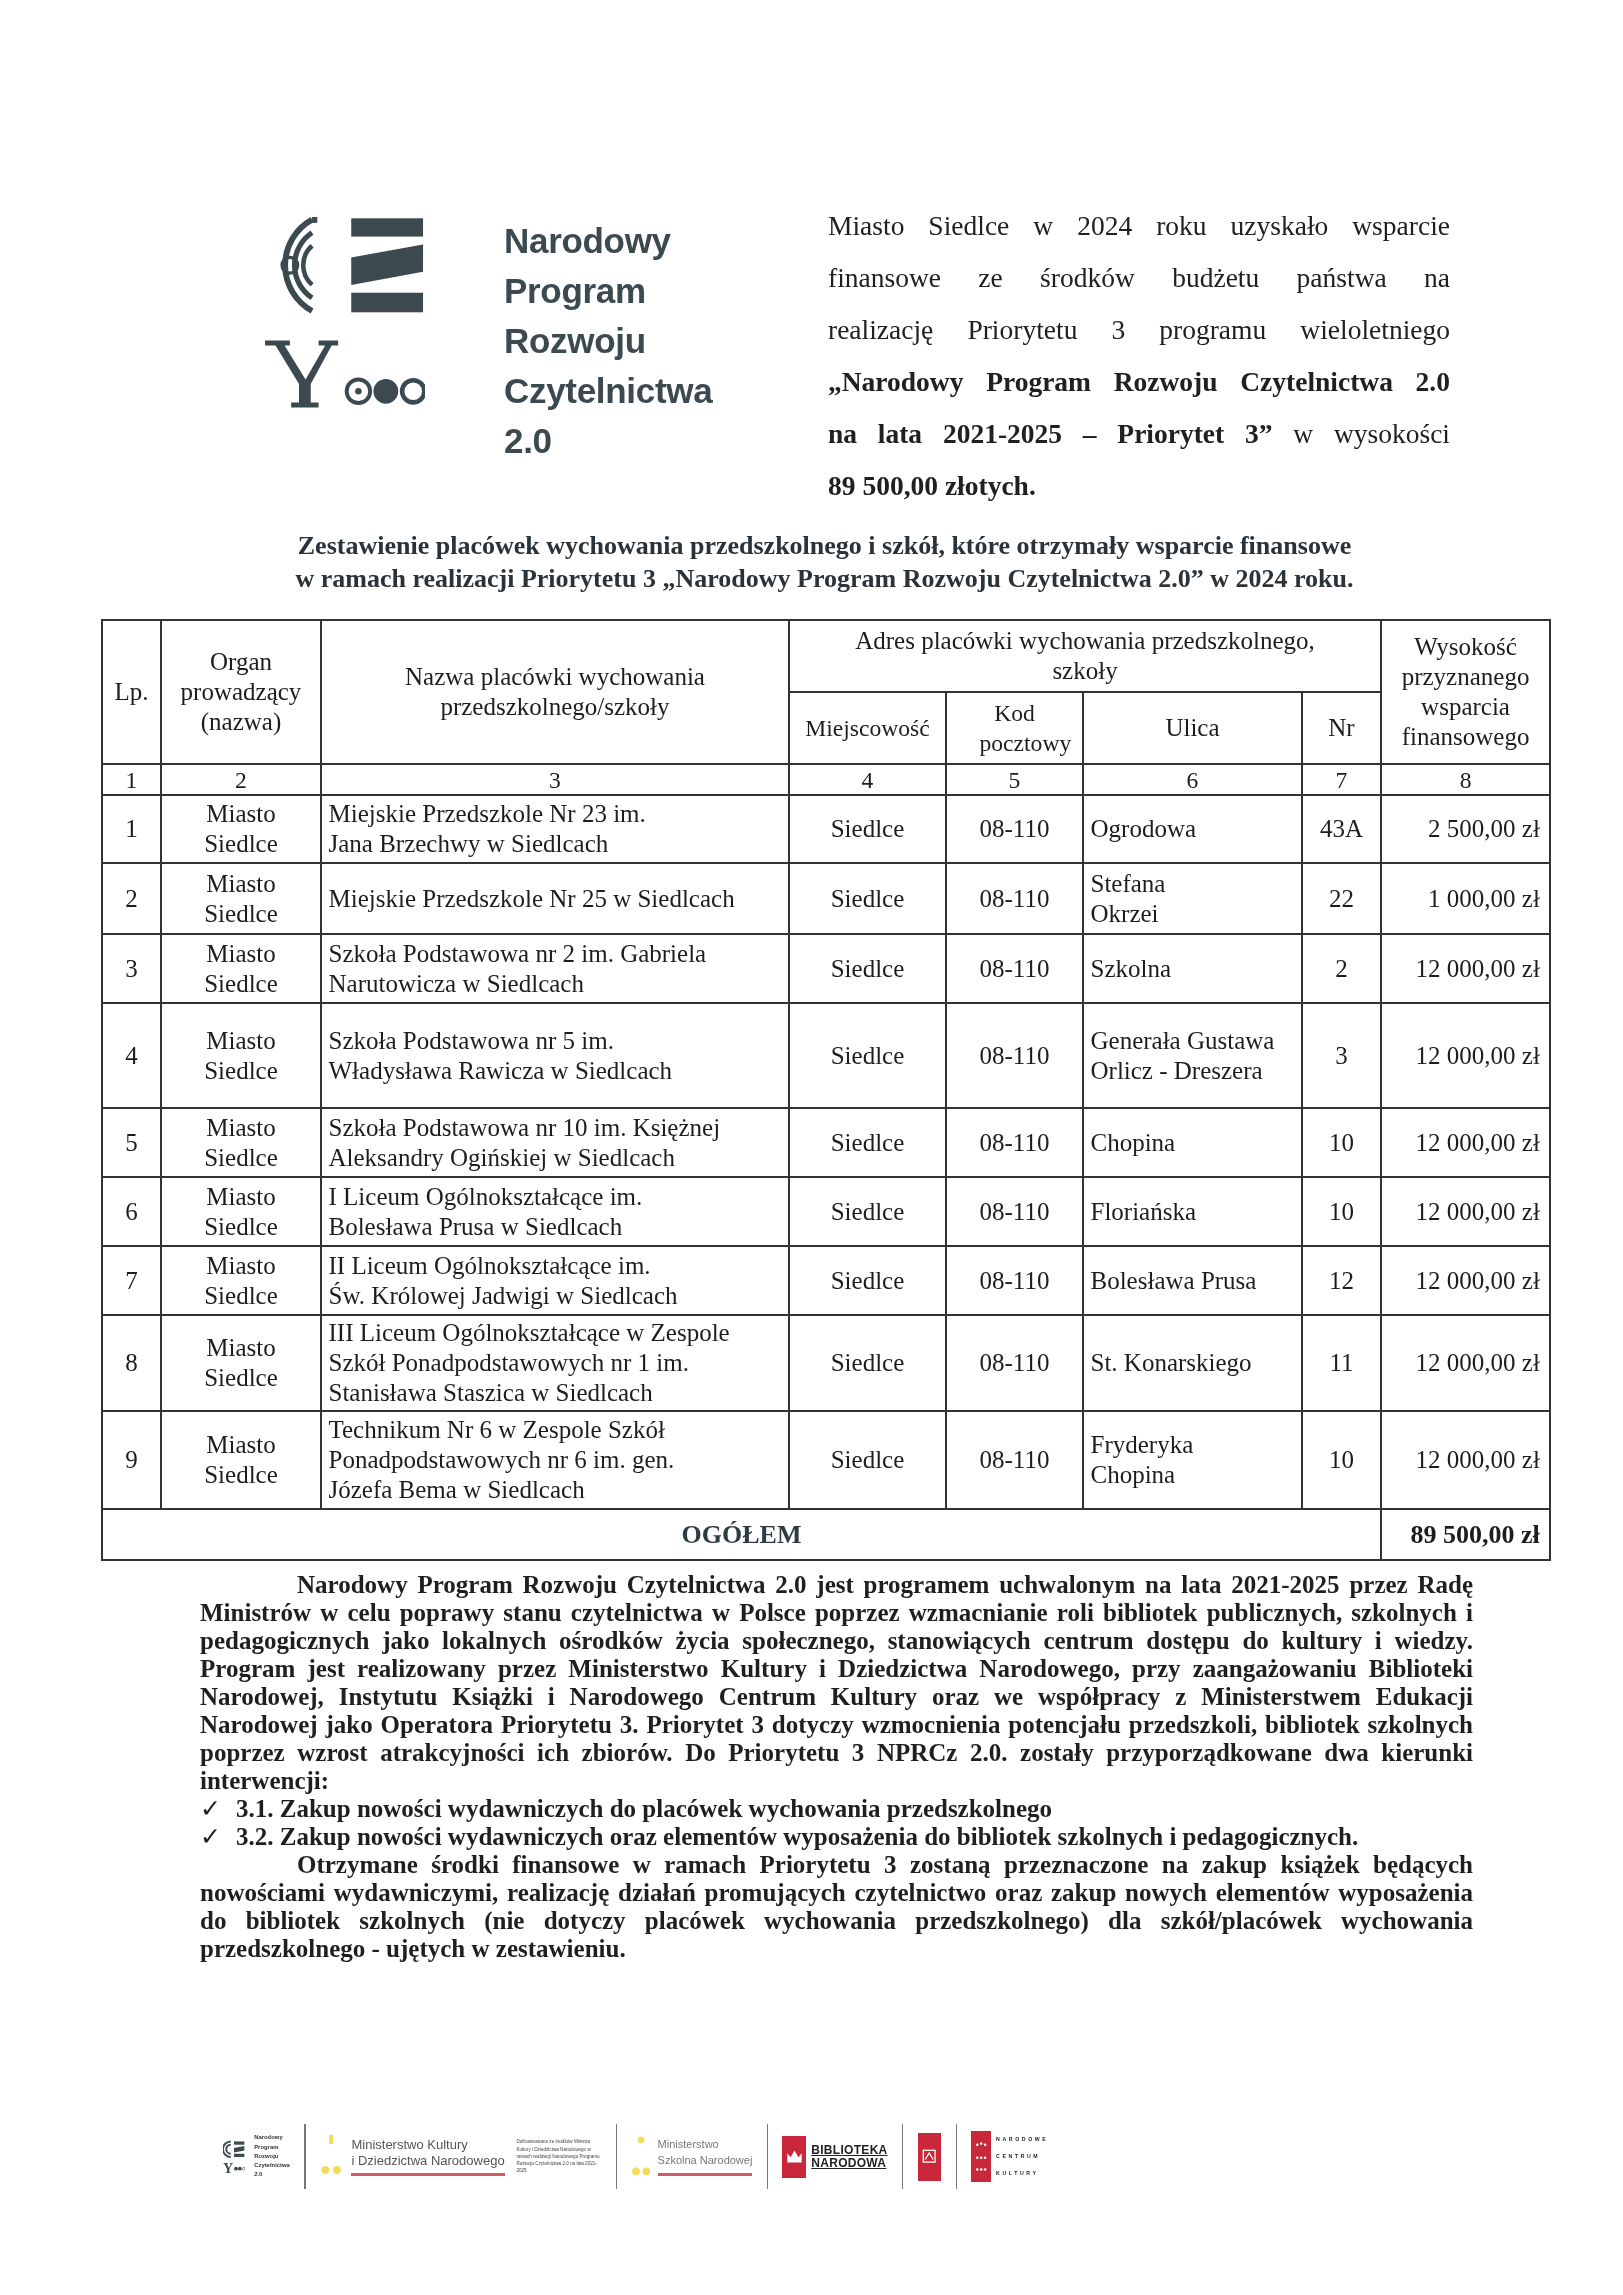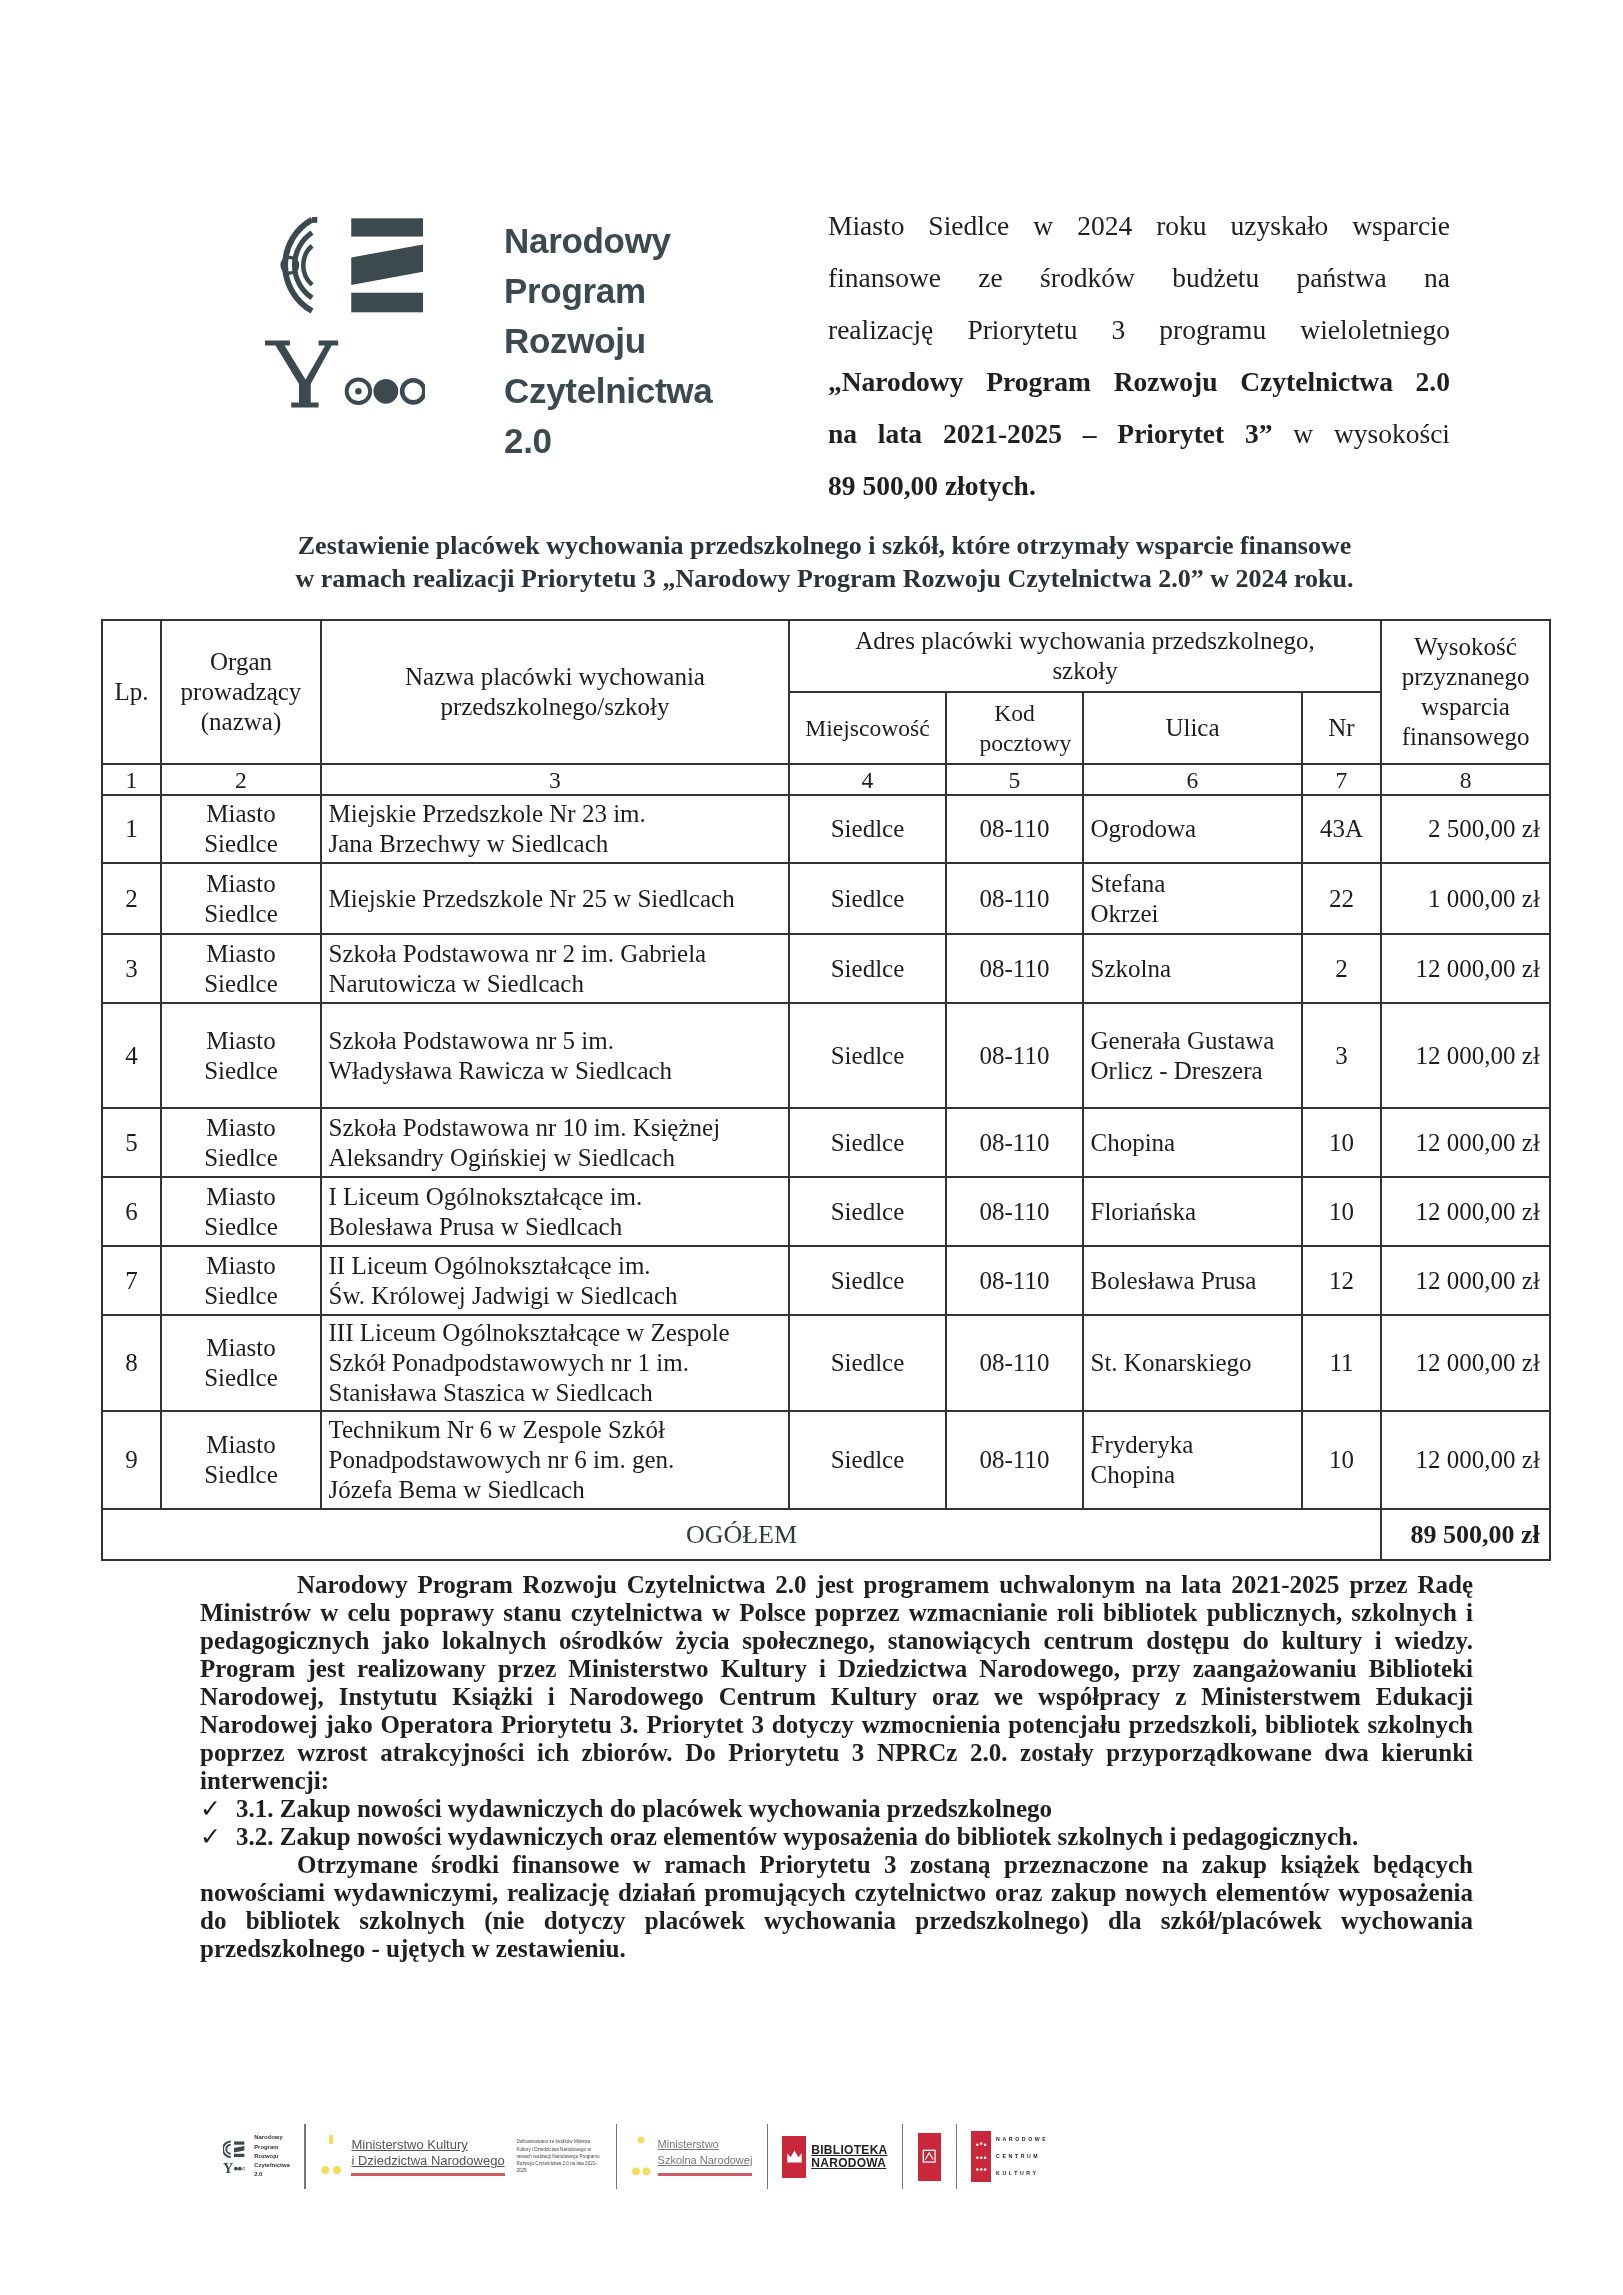--- a/index.html
+++ b/index.html
@@ -26,39 +26,39 @@
 
   
   .tbl { left: 101px; top: 619px; width: 1449px; border-collapse: collapse; table-layout: fixed;
          font-size: 25px; line-height: 30px; color: #1d1d1d; }
   .tbl td, .tbl th { border: 2px solid #333; padding: 0 6.5px; font-weight: normal; vertical-align: middle; }
   .tbl th { text-align: center; }
   .tbl td.c { text-align: center; }
   .tbl td.l { text-align: left; }
   .tbl td.r { text-align: right; padding-right: 9.2px; white-space: nowrap; }
   .tbl tr.num td { height: 29px; text-align: center; font-size: 23.6px; line-height: 26px; }
-  .tbl td.total-label { text-align: center; font-weight: normal; font-size: 26px; color: #2f3c3f; }
+  .tbl td.total-label { text-align: center; font-weight: bold; font-size: 26px; color: #2f3c3f; }
   .tbl td.total-value { text-align: right; font-weight: bold; font-size: 26px; padding-right: 9.2px; white-space: nowrap; }
   .th-small { font-size: 23.6px; }
 
   
   .body { left: 200px; top: 1571px; width: 1273px; font-size: 25px; line-height: 28px; color: #1f1f1f;
           text-align: justify; }
   .body p { margin: 0; font-weight: bold; }
   .body .indent { text-indent: 97px; }
   .body .check { padding-left: 36px; text-indent: -36px; font-weight: bold; margin: 0; }
   .body .check .mark { display: inline-block; width: 36px; text-indent: 0; font-weight: normal; }
 
   
   .footer { left: 223px; top: 2114px; width: 1283px; height: 85px; display: flex; align-items: center;
             font-family: "Liberation Sans", "DejaVu Sans", sans-serif; }
   .f-item { display: flex; align-items: center; height: 72px; }
   .f-sep { width: 1.3px; height: 65px; background: #777; margin: 0 14.4px; }
   .f-small { font-size: 5.9px; line-height: 9.2px; color: #333; }
-  .f-med { font-size: 13px; line-height: 15.7px; color: #555; text-decoration: underline; }
+  .f-med { font-size: 13px; line-height: 15.7px; color: #555; }
   .f-bn { font-size: 12px; line-height: 12.4px; font-weight: bold; color: #222; letter-spacing: 0.3px; text-decoration: underline; }
   .f-nck { font-size: 5.2px; line-height: 17px; font-weight: bold; color: #222; letter-spacing: 2.6px; }
   .redbox { background: #c8283a; }
   .underbar { height: 3.3px; background: #d05a66; margin-top: 3.9px; }
 </style>
 </head>
 <body>
 
 <div class="abs logo-mark">
   <svg width="173" height="196" viewBox="0 0 265 300">

